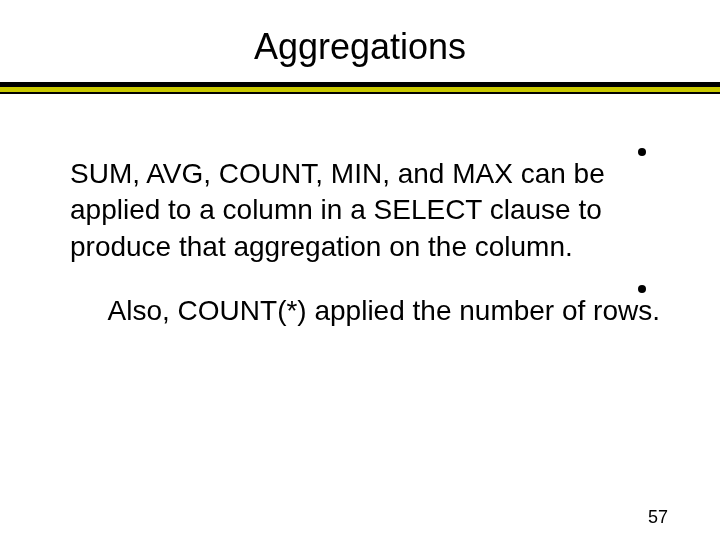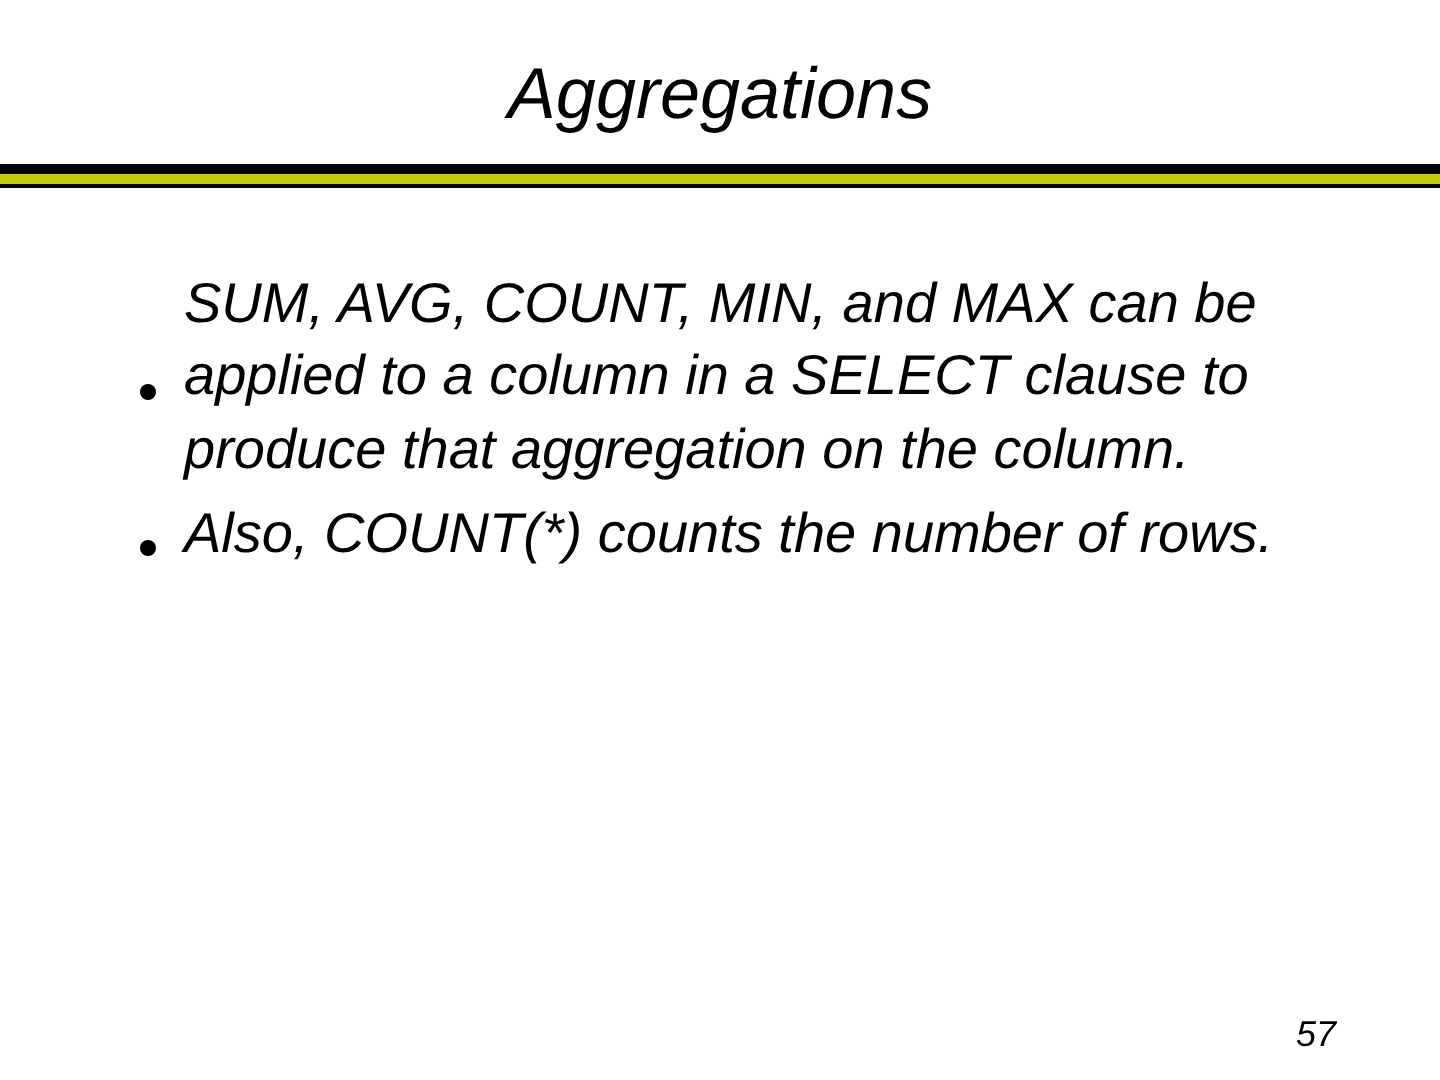--- a/index.html
+++ b/index.html
@@ -1,24 +1,24 @@
 <!DOCTYPE html>
 <html><head>
   <meta charset="utf-8">
   <style>
     * { margin: 0; padding: 0; box-sizing: border-box; }
     html, body { width: 720px; height: 540px; background: #fff; font-family: Verdana, Geneva, sans-serif; }
-    .slide { position: relative; width: 720px; height: 540px; padding: 20px 60px 40px; font-style: italic; }
+    .slide { position: relative; width: 720px; height: 540px; padding: 20px 60px 40px; }
     .title { font-size: 36px; text-align: center; color: #000; margin-top: 6px; margin-bottom: 14px; font-weight: 400; }
     .rule { position: relative; height: 12px; margin-bottom: 40px; }
     .rule .bar-top { position: absolute; left: -60px; right: -60px; top: 0; height: 5px; background: #000; }
     .rule .bar-mid { position: absolute; left: -60px; right: -60px; top: 5px; height: 5px; background: #c9c900; }
     .rule .bar-bot { position: absolute; left: -60px; right: -60px; top: 10px; height: 2px; background: #000; }
     .bullets { margin-left: 10px; margin-top: 6px; }
-    .bullet { display: flex; align-items: center; margin-bottom: 6px; }
+    .bullet { display: flex; align-items: flex-end; margin-bottom: 6px; flex-direction: column; }
     .bullet .dot { width: 8px; height: 8px; background: #000; border-radius: 50%; margin-top: 14px; margin-right: 14px; flex-shrink: 0; }
     .bullet .text { font-size: 28px; line-height: 1.3; color: #000; }
     .page-num { position: absolute; bottom: 12px; right: 52px; font-size: 18px; color: #000; }
   </style>
 </head>
 <body>
 
 <div class="slide">
   <h1 class="title">Aggregations</h1>
   <div class="rule">
@@ -26,17 +26,17 @@
     <div class="bar-mid"></div>
     <div class="bar-bot"></div>
   </div>
   <div class="bullets">
     <div class="bullet">
       <span class="dot"></span>
       <span class="text">SUM, AVG, COUNT, MIN, and MAX can be applied to a column in a SELECT clause to produce that aggregation on the column.</span>
     </div>
     <div class="bullet">
       <span class="dot"></span>
-      <span class="text">Also, COUNT(*) counts the number of rows.</span>
+      <span class="text">Also, COUNT(*) applied the number of rows.</span>
     </div>
   </div>
   <div class="page-num">57</div>
 </div>
 
 </body></html>

